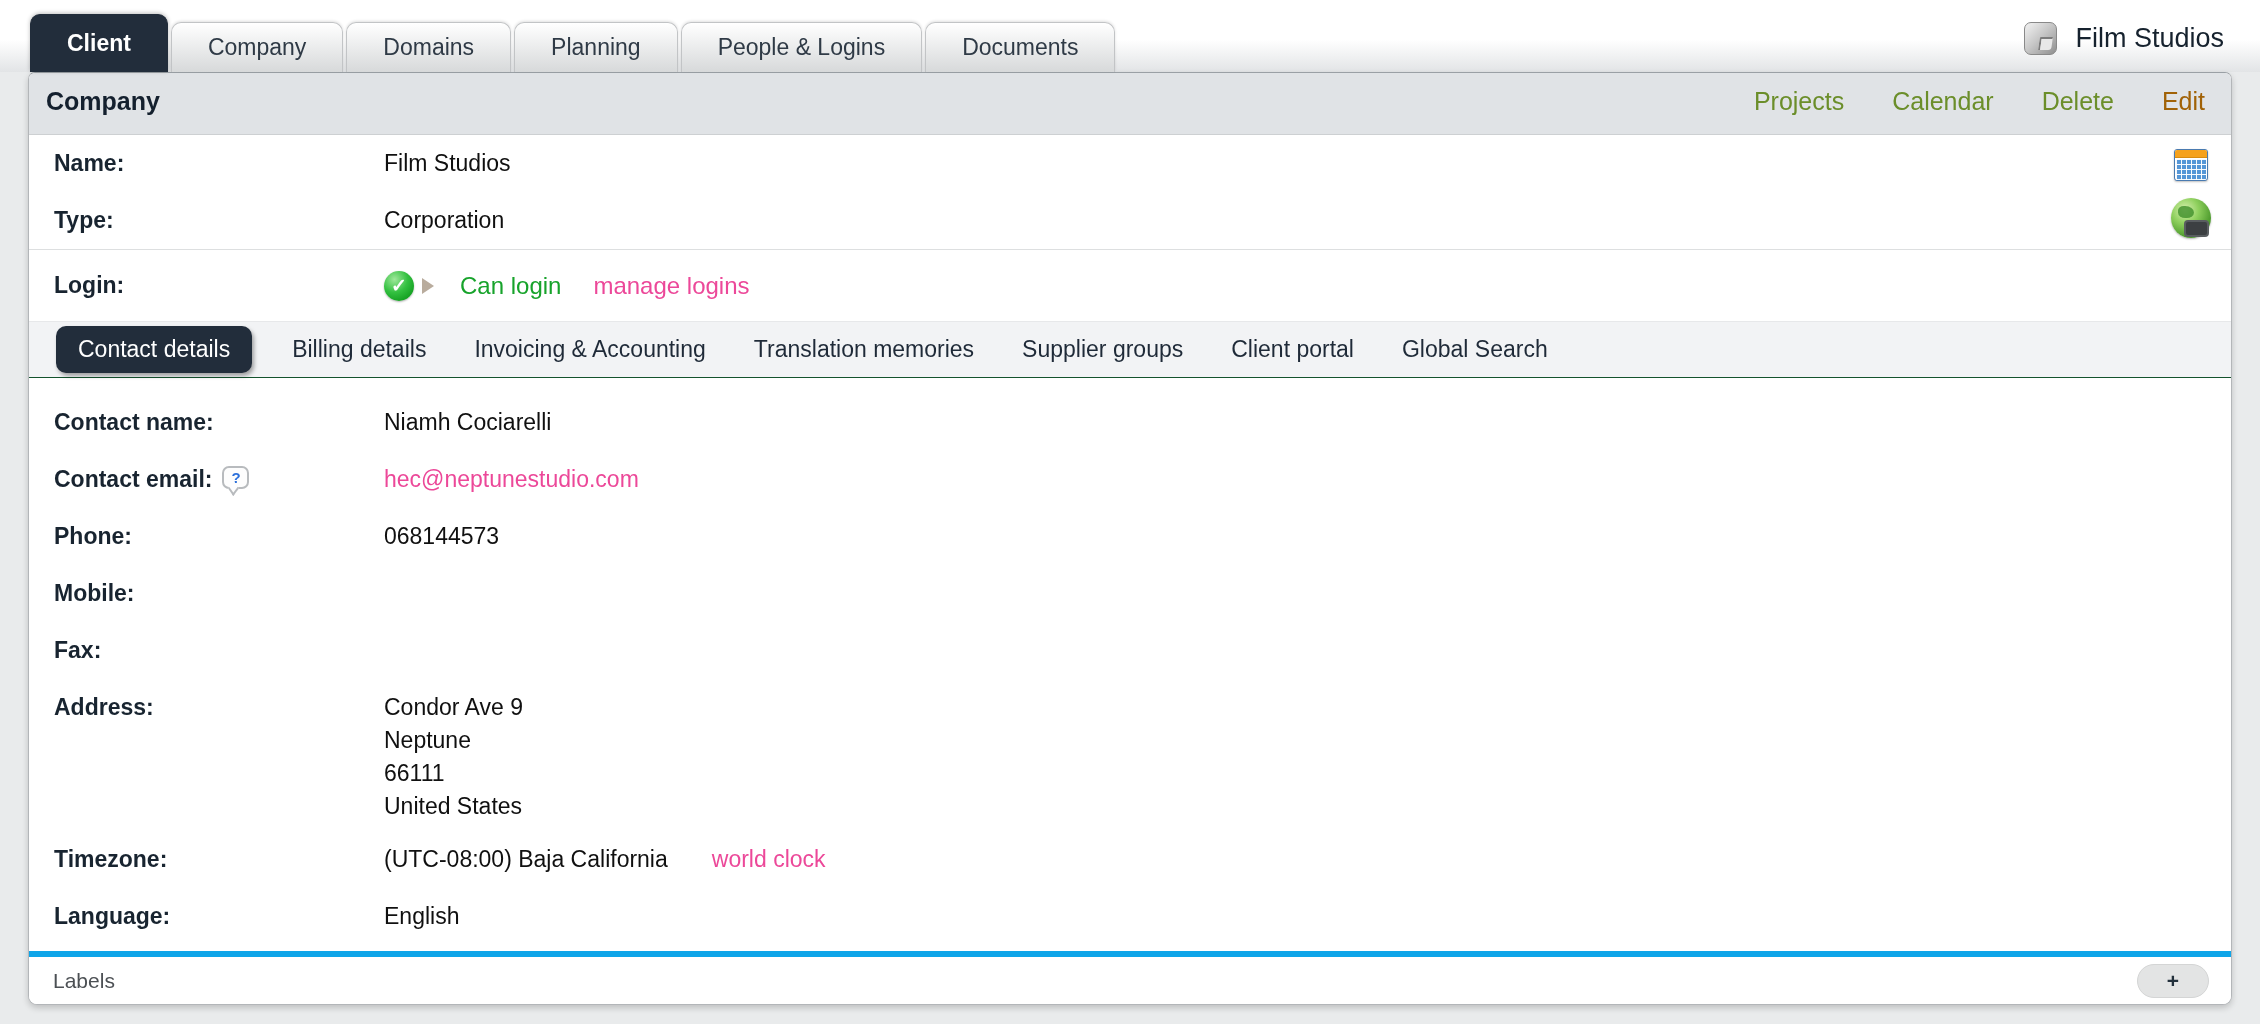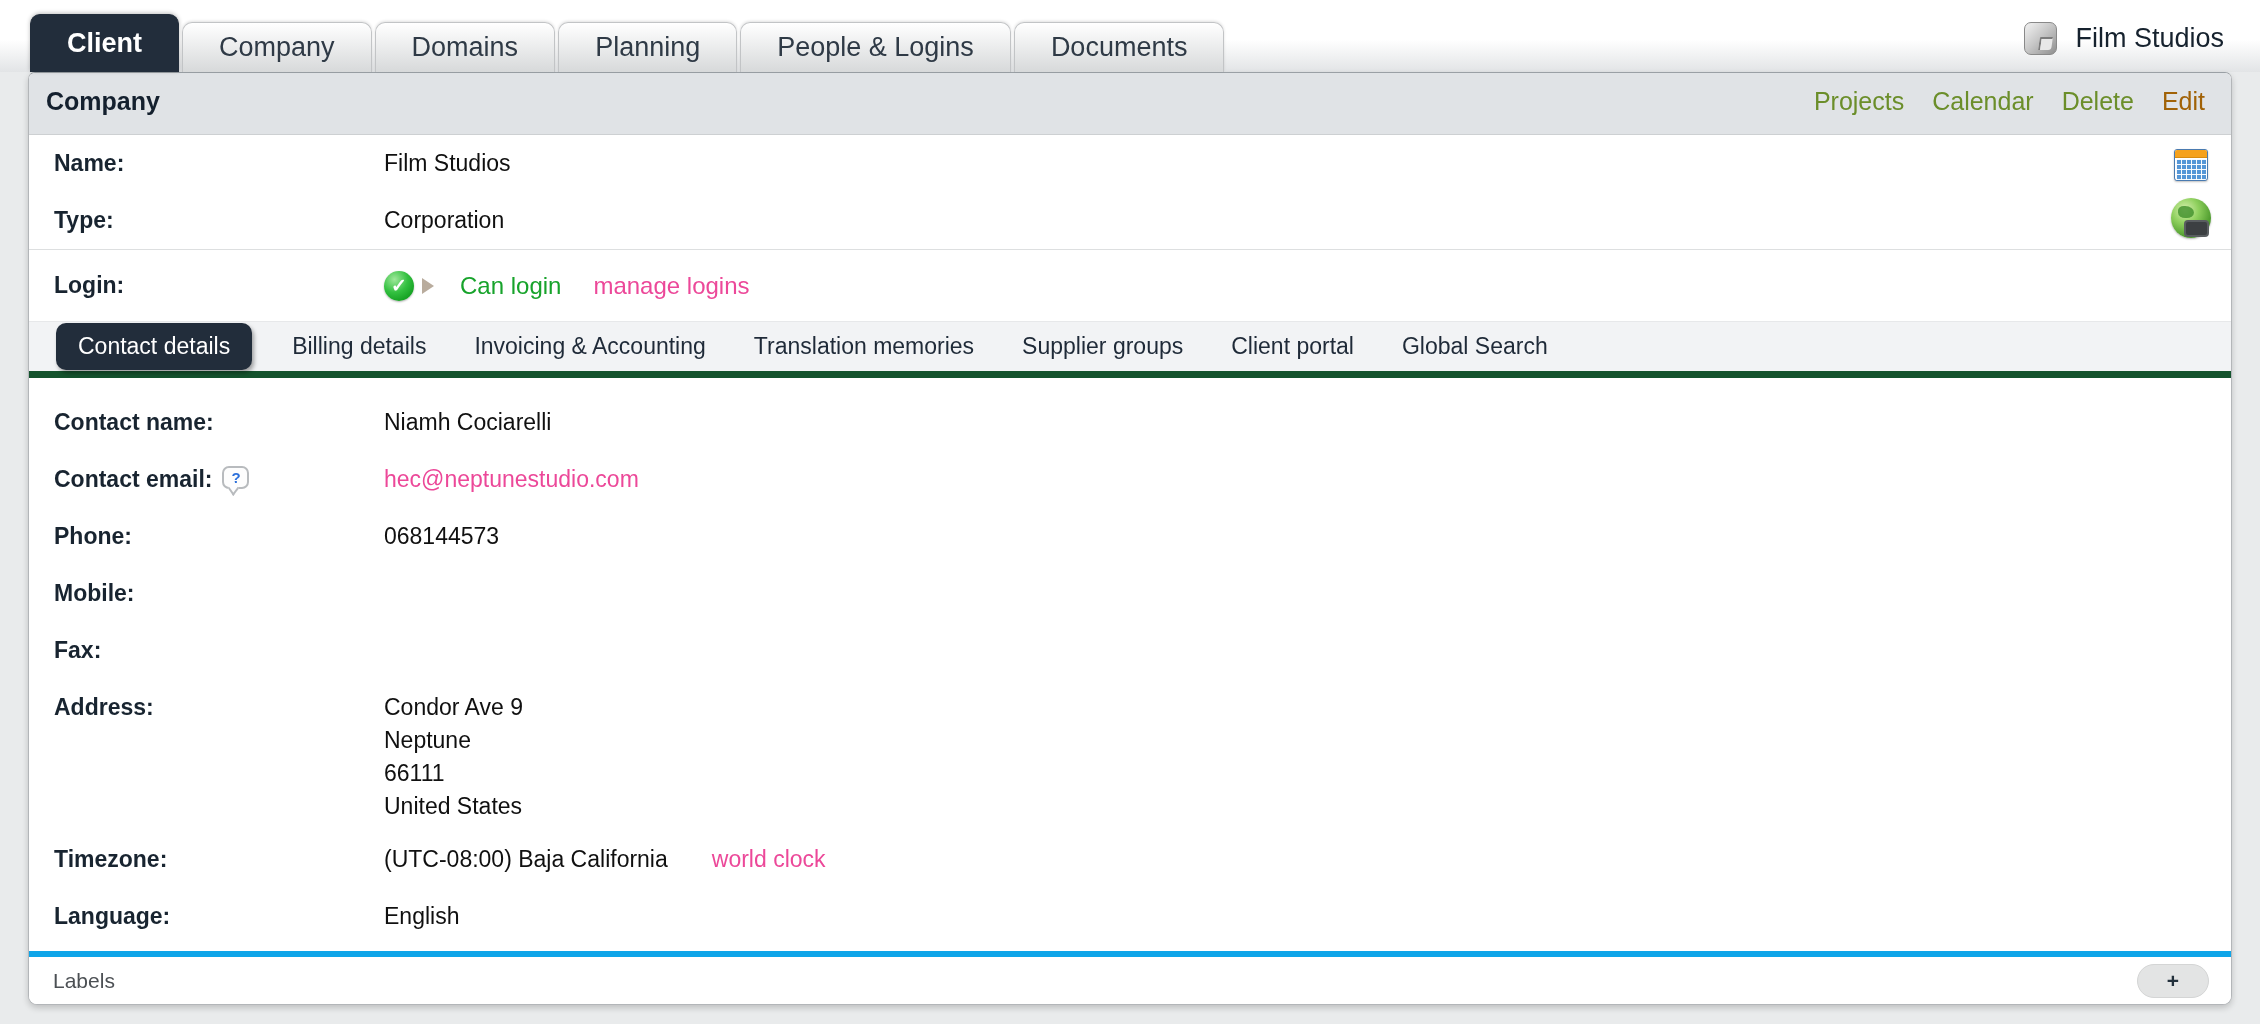--- a/index.html
+++ b/index.html
@@ -16,21 +16,21 @@
   }
 
   
   .tabbar {
     position:relative; height:72px; padding-left:30px;
     display:flex; align-items:flex-end; z-index:5;
   }
   .tab {
     height:50px; padding:0 36px; margin-right:3px;
     display:flex; align-items:center; justify-content:center;
-    font-size:27px; color:#2f3a46;
+    font-size:23px; color:#2f3a46;
     background:linear-gradient(#ffffff, #d7d9da);
     border:1px solid #c2c4c6; border-bottom:none;
     border-radius:10px 10px 0 0;
     box-shadow:0 -1px 3px rgba(0,0,0,.12);
     cursor:pointer; white-space:nowrap;
   }
   .tab.active {
     height:58px; background:#222d3b; color:#ffffff; font-weight:bold;
     border-color:#222d3b; box-shadow:0 -1px 4px rgba(0,0,0,.25);
   }
@@ -60,21 +60,21 @@
     box-shadow:0 3px 6px rgba(0,0,0,.18);
     display:flex; flex-direction:column;
   }
   .company-bar {
     height:62px; flex:0 0 62px;
     background:#e0e3e6; border-bottom:1px solid #cdd0d2;
     border-radius:6px 6px 0 0;
     display:flex; align-items:center; padding:0 26px 4px 17px;
   }
   .company-title { font-size:25px; font-weight:bold; color:#14202e; }
-  .company-actions { margin-left:auto; display:flex; align-items:center; gap:28px; }
+  .company-actions { margin-left:auto; display:flex; align-items:center; gap:48px; }
   .action-link { font-size:25px; color:#6b8e2a; text-decoration:none; cursor:pointer; }
   .action-link.bold { font-weight:normal; color:#a16207; }
 
   
   .row { display:flex; align-items:center; min-height:57px; padding-left:25px; }
   .row.top { align-items:flex-start; }
   .row-label {
     width:330px; flex:0 0 330px; font-size:23px; font-weight:bold; color:#182430;
     display:flex; align-items:center; gap:10px;
   }
@@ -108,21 +108,21 @@
   .help-icon::after {
     content:""; position:absolute; left:5px; bottom:-6px;
     width:7px; height:7px; background:#fdfdfd;
     border-right:2px solid #b8bbbe; border-bottom:2px solid #b8bbbe;
     transform:rotate(55deg) skewX(18deg);
   }
 
   
   .subtabs {
     height:57px; flex:0 0 57px; background:#f2f3f5;
-    border-top:1px solid #e7e8ea; border-bottom:7px solid #14532d;
+    border-top:1px solid #e7e8ea; border-bottom:1px solid #14532d;
     display:flex; align-items:center; padding-left:27px;
   }
   .subtab {
     font-size:23px; color:#1f2a38; padding:0 24px; cursor:pointer; white-space:nowrap;
   }
   .subtab.active {
     background:#222d3b; color:#ffffff; border-radius:10px;
     padding:10px 22px; margin-right:16px;
     box-shadow:2px 3px 4px rgba(0,0,0,.35);
   }

